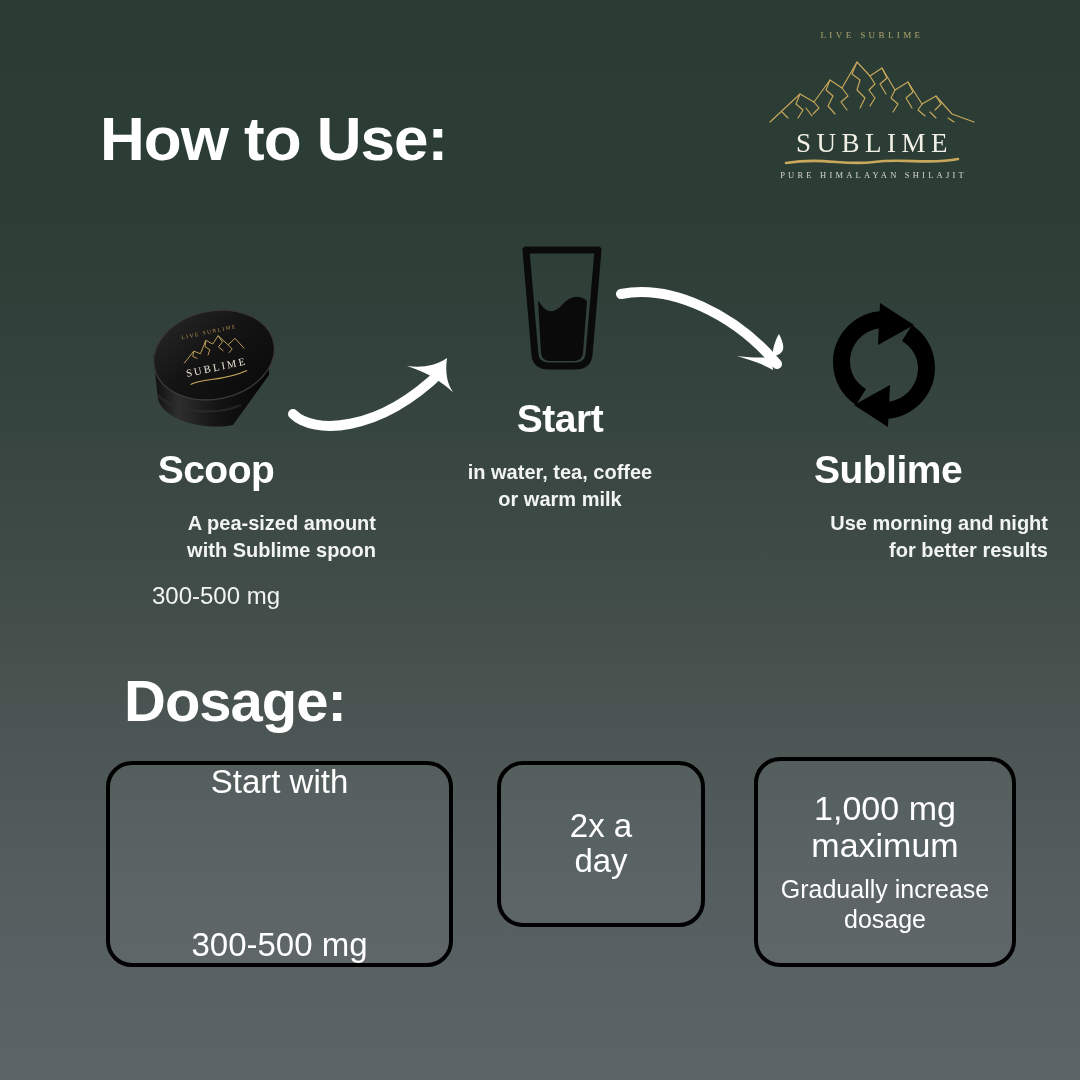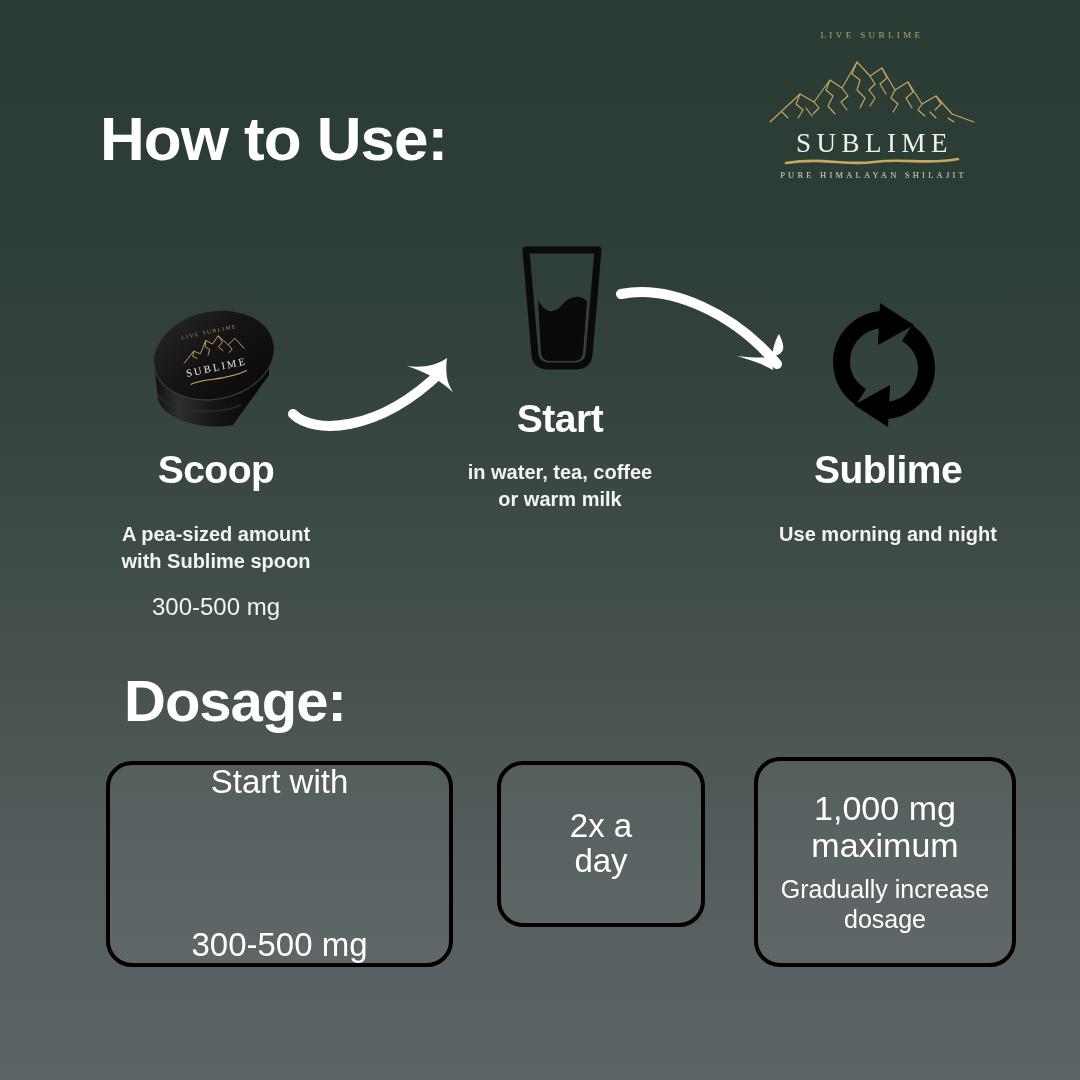--- a/index.html
+++ b/index.html
@@ -122,21 +122,21 @@
     color: #f2f4f3;
     font-weight: 300;
     margin-top: 18px;
   }
 
   #step-scoop { left: 56px; top: 449px; width: 320px; }
   #step-stir  { left: 420px; top: 398px; width: 280px; }
   #step-repeat{ left: 728px; top: 449px; width: 320px; }
 
   #step-stir .step-desc { margin-top: 18px; }
-  #step-scoop .step-desc, #step-repeat .step-desc { margin-top: 29px; }
+  #step-scoop .step-desc, #step-repeat .step-desc { margin-top: 18px; text-align: right; }
 
   
   .jar {
     position: absolute;
     left: 141px;
     top: 303px;
     width: 148px;
     height: 133px;
   }
   
@@ -320,20 +320,21 @@
                C92 44, 98 54, 98 65 C98 84, 83 99, 64 99 Z"></path>
       <path d="M60 0 L94 22 L58 42 Z"></path>
       <path d="M68 124 L34 102 L70 82 Z"></path>
     </g>
   </svg>
 
   <div class="step" id="step-repeat">
     <div class="step-name">Sublime</div>
     <div class="step-desc">
       <div>Use morning and night</div>
+      <div>for better results</div>
     </div>
   </div>
 
   <div class="h-title" id="title-dosage">Dosage:</div>
 
   <div class="dose-box" id="dose-1">
     <div class="dose-line">Start with</div>
     <div class="dose-line">300-500 mg</div>
   </div>
 

